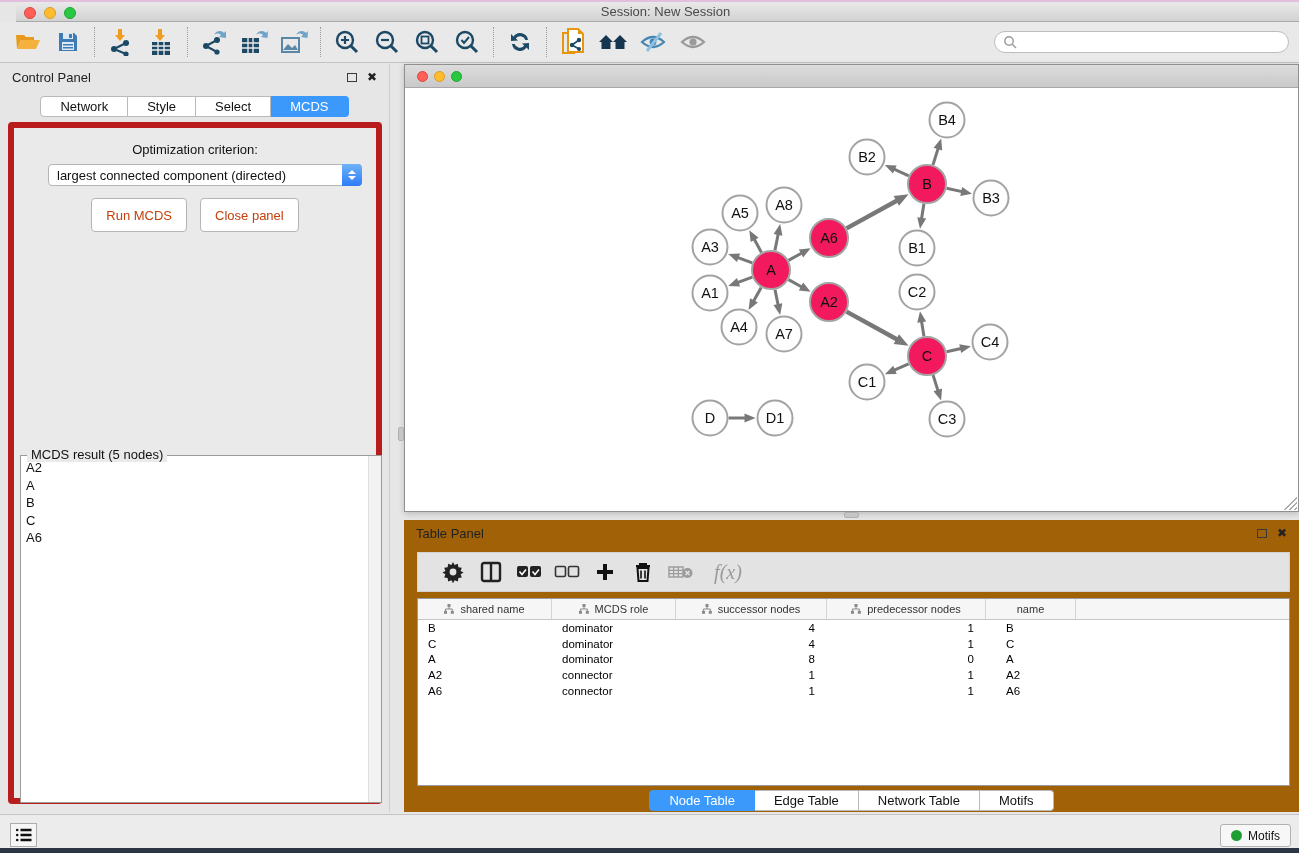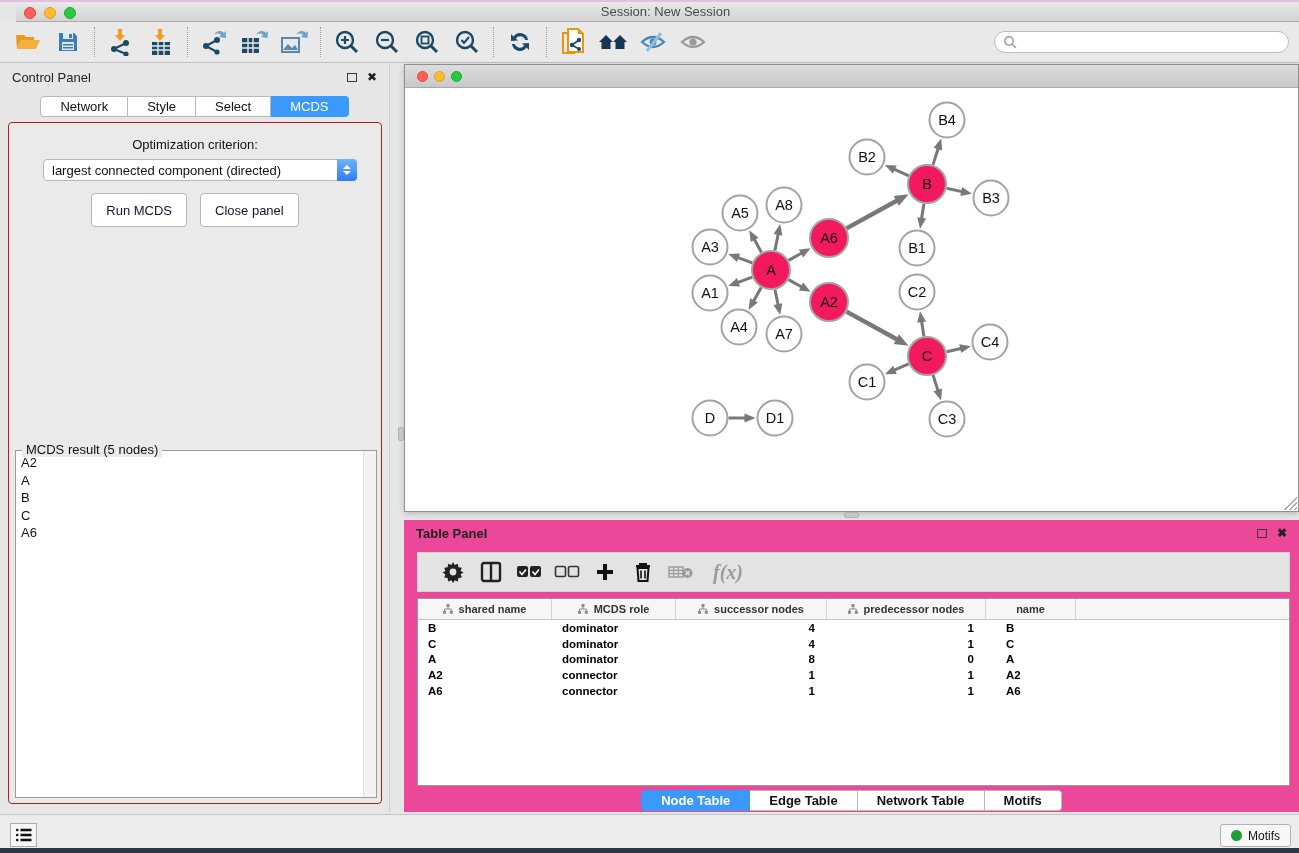--- a/index.html
+++ b/index.html
@@ -33,32 +33,32 @@
   .panel-header .spacer { flex:1; }
   .mini-icon { font-size:12px; color:#222; margin-left:10px; line-height:1; }
   .float-box { width:10px; height:9px; border:1.5px solid #3a3a3a; display:inline-block; margin-left:10px; }
   .cp-tabs { position:absolute; left:0; top:32px; width:100%; display:flex; justify-content:center; }
   .seg-tab { height:21px; padding:0 19px; font-size:13px; display:flex; align-items:center; background:#fff;
     border:1px solid #b9b9b9; border-left:none; color:#111; }
   .seg-tab:first-child { border-left:1px solid #b9b9b9; border-radius:4px 0 0 4px; }
   .seg-tab:last-child { border-radius:0 4px 4px 0; }
   .seg-tab.selected { background:#3b99fc; border-color:#3b99fc; color:#fff; }
   .cp-content { position:absolute; left:8px; top:58px; width:374px; height:682px; background:#eaeaea;
-    border:1px solid #b91c1c; border-radius:4px; }
+    border:6px solid #b91c1c; border-radius:4px; }
   .opt-label { text-align:center; font-size:13px; color:#111; margin-top:14px; }
   .dropdown { position:absolute; left:34px; top:36px; width:314px; height:22px; background:#fff;
     border:1px solid #b5b5b5; border-radius:4px; display:flex; align-items:center; }
   .dropdown-text { flex:1; font-size:13px; color:#111; padding-left:8px; white-space:nowrap; overflow:hidden; }
   .dropdown-stepper { width:20px; height:22px; margin:-1px -1px -1px 0; border-radius:0 4px 4px 0;
     background:linear-gradient(#6db3f8,#2f7cf6); display:flex; flex-direction:column; align-items:center; justify-content:center; gap:2px; }
   .tri-up { width:0;height:0;border-left:4px solid transparent;border-right:4px solid transparent;border-bottom:4px solid #fff; }
   .tri-down { width:0;height:0;border-left:4px solid transparent;border-right:4px solid transparent;border-top:4px solid #fff; }
   .cp-buttons { position:absolute; left:0; top:70px; width:100%; display:flex; justify-content:center; gap:13px; }
   .btn { height:22px; padding:16px 14px; background:#fff; border:1px solid #b5b5b5; border-radius:4px;
-    font-size:13px; color:#0f172a; display:flex; align-items:center; font-family:"Liberation Sans",sans-serif; }
+    font-size:13px; color:#c2410c; display:flex; align-items:center; font-family:"Liberation Sans",sans-serif; }
   .result-fieldset { position:absolute; left:6px; top:327px; width:362px; height:348px;
     border:1px solid #9b9b9b; background:#fff; }
   .result-legend { position:absolute; left:6px; top:-9px; background:#eaeaea; padding:0 4px; font-size:13px; color:#111; }
   .result-list { position:absolute; left:0; top:3px; width:348px; height:342px; overflow:hidden; font-size:13px; color:#111; }
   .result-item { padding:1px 0 1px 5px; line-height:15.5px; }
   .result-scroll { position:absolute; right:0; top:0; width:13px; height:100%; background:#f2f2f2; border-left:1px solid #e0e0e0; }
 
   
   .net-window { position:absolute; left:404px; top:64px; width:895px; height:448px; background:#fff;
     border:1px solid #8f8f8f; box-shadow:0 2px 6px rgba(0,0,0,0.18); }
@@ -71,21 +71,21 @@
   .net-canvas svg text { font-family:"Liberation Sans",sans-serif; }
   .vthumb { position:absolute; left:-7px; top:362px; width:6px; height:14px; background:#c6c6c6; border:1px solid #b0b0b0; border-radius:2px; }
   .hthumb { position:absolute; left:439px; bottom:-7px; width:15px; height:6px; background:#c6c6c6; border:1px solid #b0b0b0; border-radius:2px; }
   .resize-grip { position:absolute; right:1px; bottom:1px; width:13px; height:13px;
     background:
       linear-gradient(135deg, transparent 0 48%, #aaa 48% 55%, transparent 55%) ,
       linear-gradient(135deg, transparent 0 68%, #aaa 68% 75%, transparent 75%),
       linear-gradient(135deg, transparent 0 86%, #aaa 86% 93%, transparent 93%); }
 
   
-  .table-panel { position:absolute; left:404px; top:520px; width:895px; height:292px; background:#ec4899;font-weight:bold; }
+  .table-panel { position:absolute; left:404px; top:520px; width:895px; height:292px; background:#a16207; }
   .tp-toolbar { position:absolute; left:13px; top:32px; width:873px; height:40px; background:#e3e3e3;
     border:1px solid #d2d2d2; display:flex; align-items:center; padding-left:16px; gap:0; }
   .tp-btn { width:38px; height:32px; display:flex; align-items:center; justify-content:center; }
   .fx-label { font-size:20px; color:#9a9a9a; font-family:"Liberation Serif",serif; font-style:italic; }
   .data-table { position:absolute; left:13px; top:78px; width:873px; height:188px; background:#fff; border:1px solid #9a9a9a; }
   .thead { display:flex; height:21px; background:#f6f6f6; border-bottom:1px solid #c6c6c6; }
   .th { display:flex; align-items:center; justify-content:center; gap:6px; font-size:11px; color:#333;
     border-right:1px solid #d4d4d4; height:100%; }
   .th:last-child { border-right:none; }
   .trow { display:flex; height:15.8px; align-items:center; }

